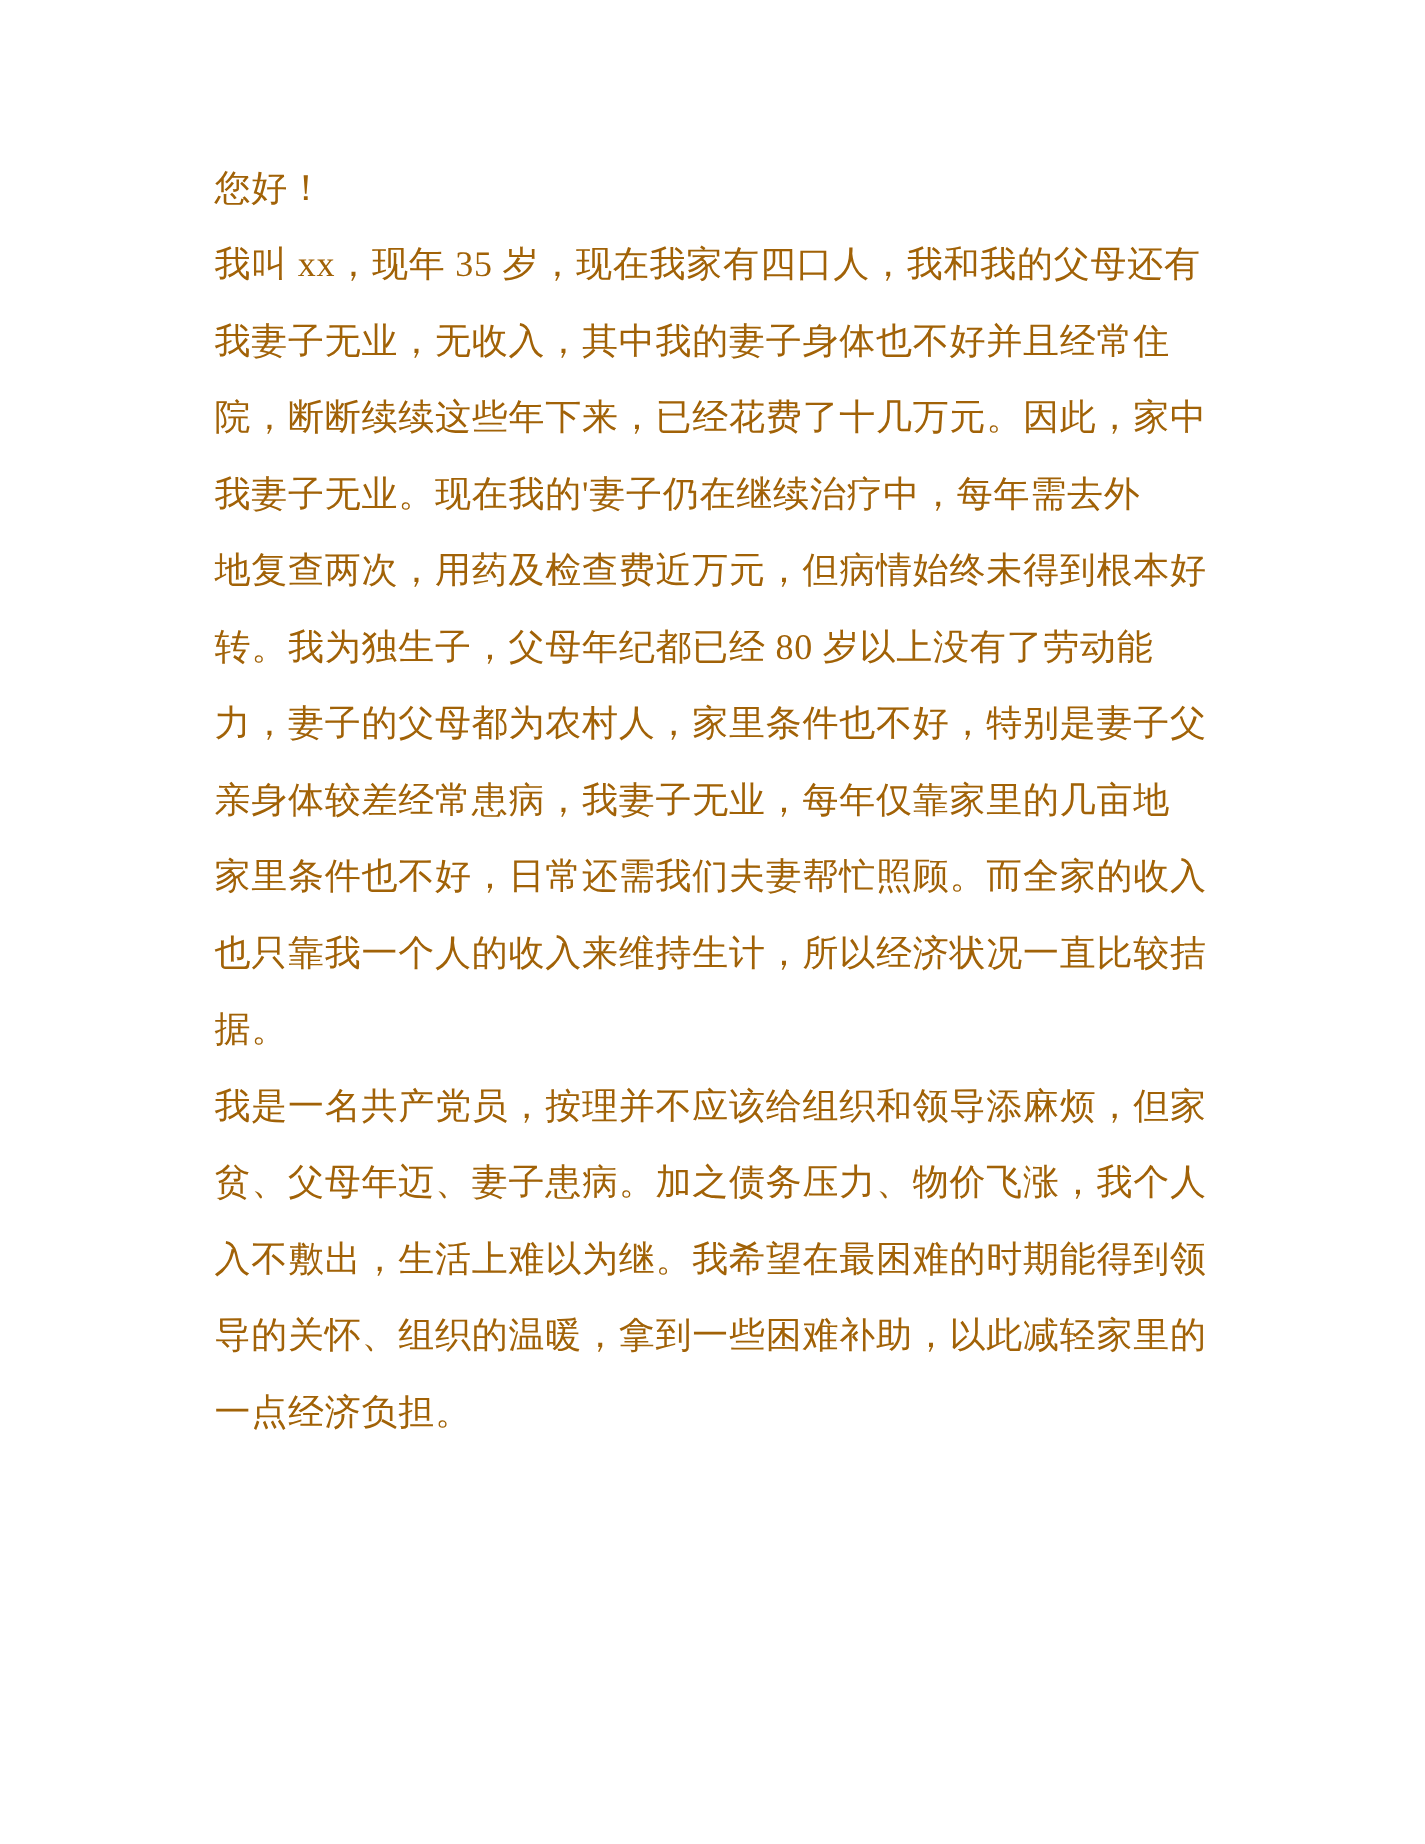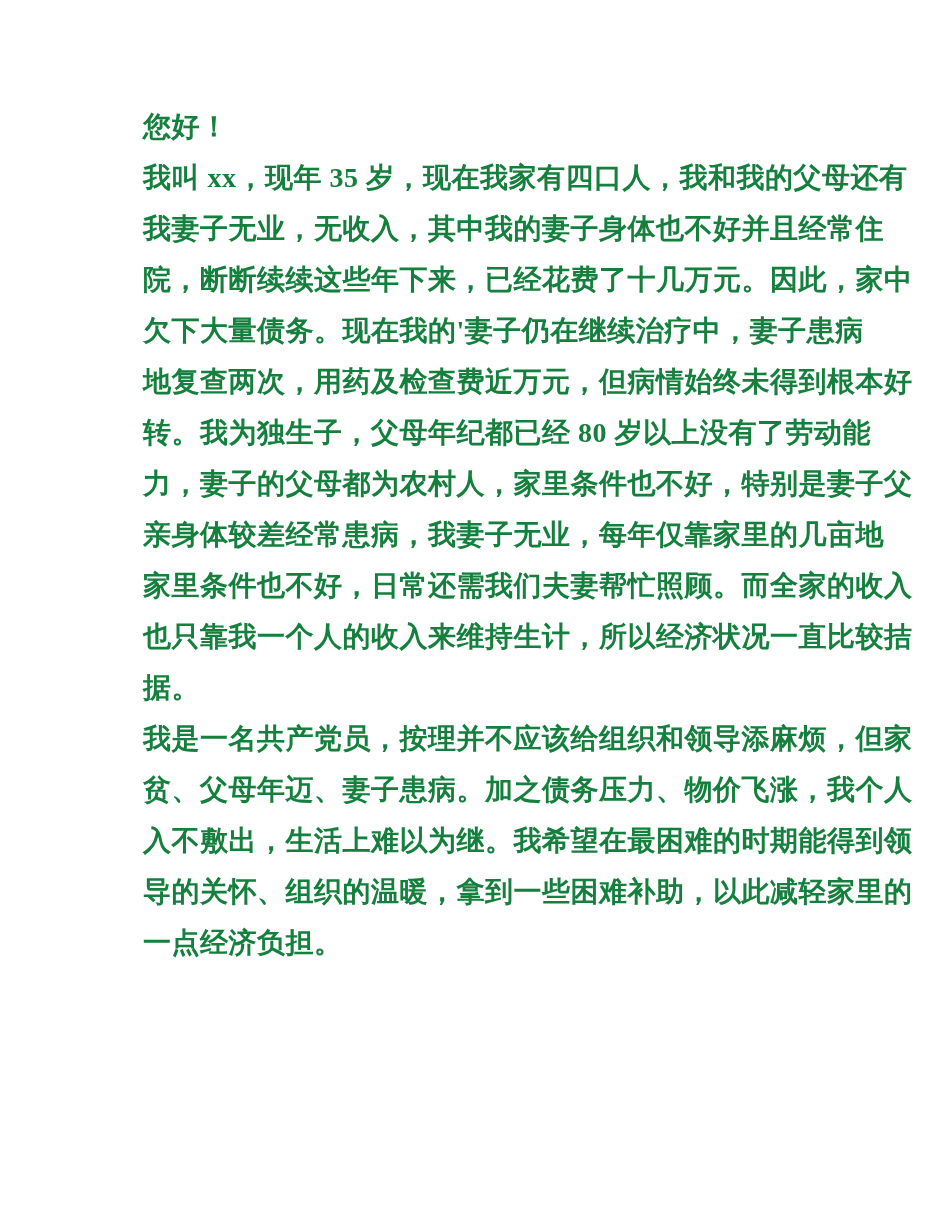--- a/index.html
+++ b/index.html
@@ -15,38 +15,38 @@
     overflow: hidden;
     font-family: "Liberation Serif", serif;
   }
   .text-block {
     position: absolute;
     left: 143px;
     top: 101px;
     width: 716px;
   }
   .doc-line {
-    font-size: 28px;
+    font-size: 24px;
     line-height: 51px;
-    color: #15803d;
+    color: #a16207;
     letter-spacing: 0.5px;
     white-space: nowrap;
-    font-weight: 700;
+    font-weight: 400;
   }
 </style>
 </head>
 <body>
 
 <div class="page">
   <div class="text-block">
     <div class="doc-line">您好！</div>
     <div class="doc-line">我叫 xx，现年 35 岁，现在我家有四口人，我和我的父母还有</div>
     <div class="doc-line">我妻子无业，无收入，其中我的妻子身体也不好并且经常住</div>
     <div class="doc-line">院，断断续续这些年下来，已经花费了十几万元。因此，家中</div>
-    <div class="doc-line">欠下大量债务。现在我的'妻子仍在继续治疗中，妻子患病</div>
+    <div class="doc-line">我妻子无业。现在我的'妻子仍在继续治疗中，每年需去外</div>
     <div class="doc-line">地复查两次，用药及检查费近万元，但病情始终未得到根本好</div>
     <div class="doc-line">转。我为独生子，父母年纪都已经 80 岁以上没有了劳动能</div>
     <div class="doc-line">力，妻子的父母都为农村人，家里条件也不好，特别是妻子父</div>
     <div class="doc-line">亲身体较差经常患病，我妻子无业，每年仅靠家里的几亩地</div>
     <div class="doc-line">家里条件也不好，日常还需我们夫妻帮忙照顾。而全家的收入</div>
     <div class="doc-line">也只靠我一个人的收入来维持生计，所以经济状况一直比较拮</div>
     <div class="doc-line">据。</div>
     <div class="doc-line">我是一名共产党员，按理并不应该给组织和领导添麻烦，但家</div>
     <div class="doc-line">贫、父母年迈、妻子患病。加之债务压力、物价飞涨，我个人</div>
     <div class="doc-line">入不敷出，生活上难以为继。我希望在最困难的时期能得到领</div>

